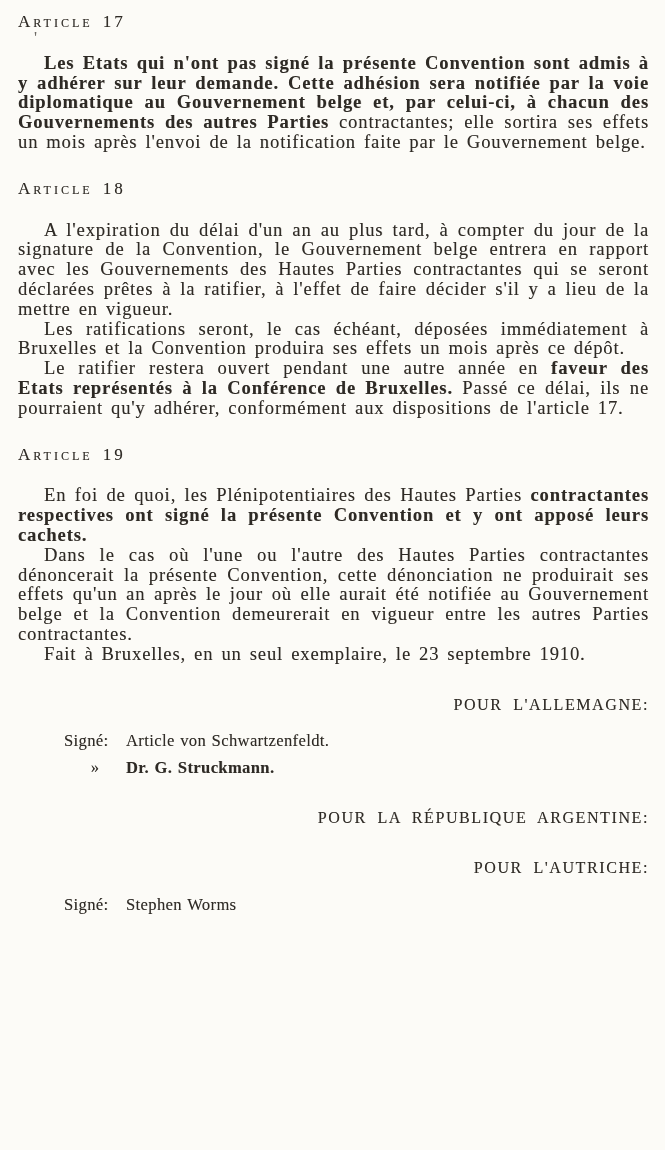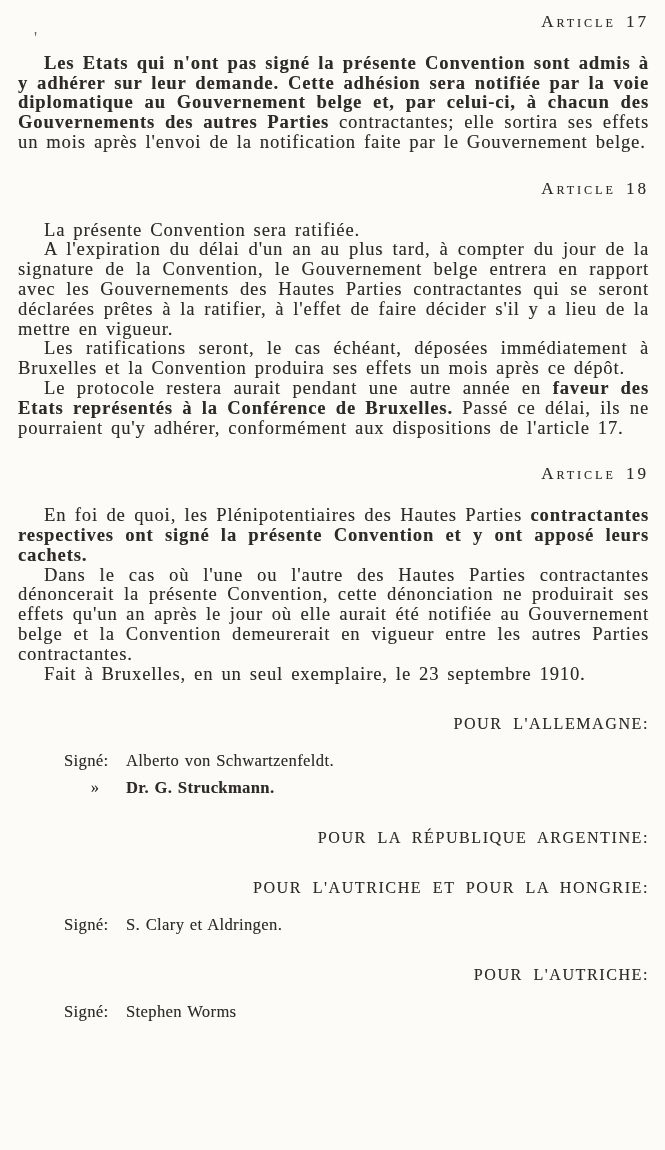--- a/index.html
+++ b/index.html
@@ -22,21 +22,21 @@
     text-shadow: 0.3px 0.3px 0 rgba(43, 38, 32, 0.35);
   }
   .ink-artifact {
     position: absolute;
     top: 28px;
     left: 34px;
     font-size: 16px;
     opacity: 0.7;
   }
   .art-heading {
-    text-align: right;
+    text-align: left;
     font-variant: small-caps;
     font-weight: normal;
     font-size: 17px;
     letter-spacing: 3px;
     word-spacing: 3px;
     margin: 26px 0 22px;
   }
   .art-heading.first { margin-top: 2px; }
   .para {
     text-align: justify;
@@ -72,47 +72,42 @@
 
   <span class="ink-artifact">'</span>
 
   <h2 class="art-heading first">Article 17</h2>
 
   <p class="para"><span class="bold-ink">Les Etats qui n'ont pas signé la présente Convention sont admis à y adhérer sur leur demande. Cette adhésion sera notifiée par la voie diplomatique au Gouvernement belge et, par celui-ci, à chacun des Gouvernements des autres Parties</span>
     <span>contractantes; elle sortira ses effets un mois après l'envoi de la notification faite par le Gouvernement belge.</span></p>
 
   <h2 class="art-heading">Article 18</h2>
 
-  <p class="para">La présente Convention sera ratifiée.</p>
   <p class="para">A l'expiration du délai d'un an au plus tard, à compter du jour de la signature de la Convention, le Gouvernement belge entrera en rapport avec les Gouvernements des Hautes Parties contractantes qui se seront déclarées prêtes à la ratifier, à l'effet de faire décider s'il y a lieu de la mettre en vigueur.</p>
   <p class="para">Les ratifications seront, le cas échéant, déposées immédiatement à Bruxelles et la Convention produira ses effets un mois après ce dépôt.</p>
-  <p class="para"><span>Le protocole restera aurait pendant une autre année en</span>
+  <p class="para"><span>Le ratifier restera ouvert pendant une autre année en</span>
     <span class="bold-ink">faveur des Etats représentés à la Conférence de Bruxelles.</span>
     <span>Passé ce délai, ils ne pourraient qu'y adhérer, conformément aux dispositions de l'article 17.</span></p>
 
   <h2 class="art-heading">Article 19</h2>
 
   <p class="para"><span>En foi de quoi, les Plénipotentiaires des Hautes Parties</span>
     <span class="bold-ink">contractantes respectives ont signé la présente Convention et y ont apposé leurs cachets.</span></p>
   <p class="para">Dans le cas où l'une ou l'autre des Hautes Parties contractantes dénoncerait la présente Convention, cette dénonciation ne produirait ses effets qu'un an après le jour où elle aurait été notifiée au Gouvernement belge et la Convention demeurerait en vigueur entre les autres Parties contractantes.</p>
   <p class="para">Fait à Bruxelles, en un seul exemplaire, le 23 septembre 1910.</p>
 
   <section class="sig-block">
     <h3 class="sig-heading">POUR L'ALLEMAGNE:</h3>
-    <p class="sig-line"><span class="sig-prefix">Signé:</span><span class="sig-name">Alberto von Schwartzenfeldt.</span></p>
+    <p class="sig-line"><span class="sig-prefix">Signé:</span><span class="sig-name">Article von Schwartzenfeldt.</span></p>
     <p class="sig-line"><span class="sig-prefix guillemet">»</span><span class="sig-name bold-ink">Dr. G. Struckmann.</span></p>
   </section>
 
   <section class="sig-block">
     <h3 class="sig-heading bold">POUR LA RÉPUBLIQUE ARGENTINE:</h3>
   </section>
 
-  <section class="sig-block">
-    <h3 class="sig-heading">POUR L'AUTRICHE ET POUR LA HONGRIE:</h3>
-    <p class="sig-line"><span class="sig-prefix">Signé:</span><span class="sig-name">S. Clary et Aldringen.</span></p>
-  </section>
 
   <section class="sig-block">
     <h3 class="sig-heading">POUR L'AUTRICHE:</h3>
     <p class="sig-line"><span class="sig-prefix">Signé:</span><span class="sig-name">Stephen Worms</span></p>
   </section>
 
 </main>
 
 </body></html>

